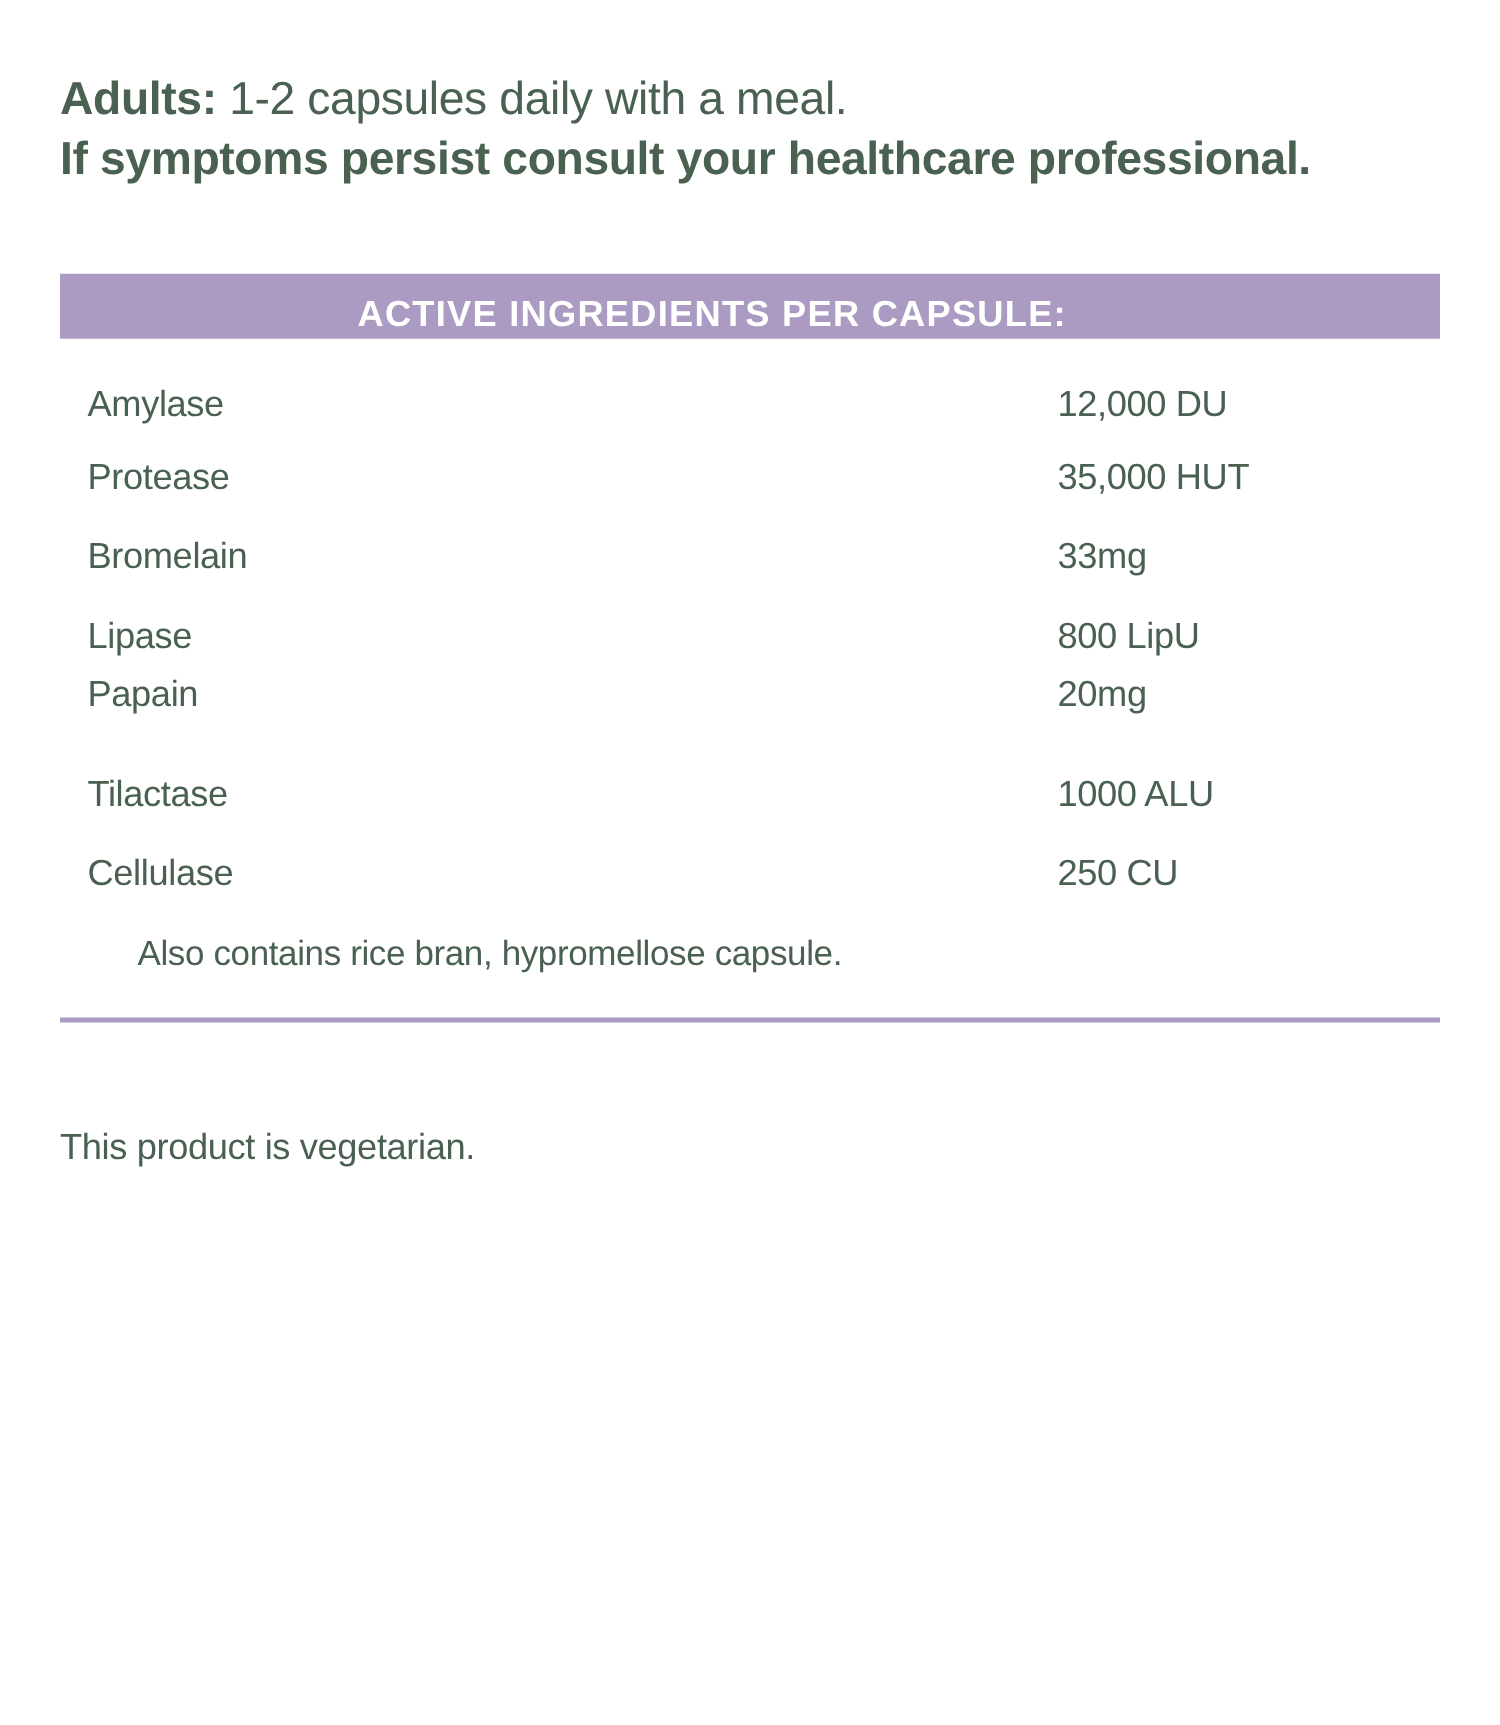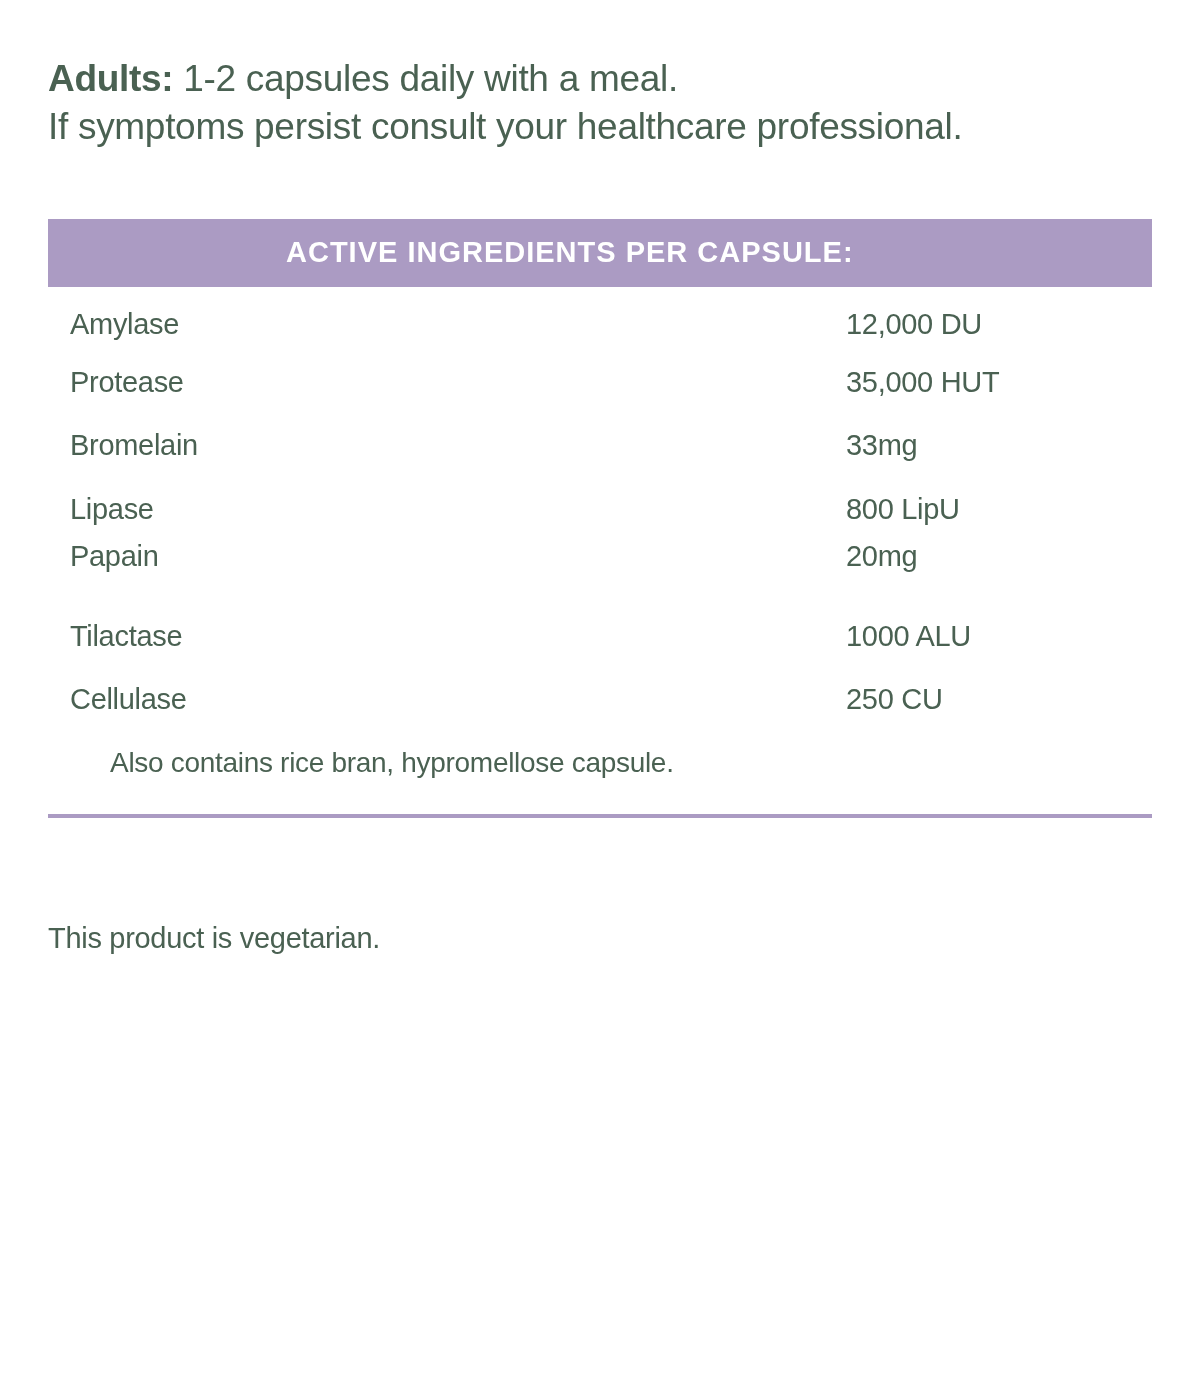--- a/index.html
+++ b/index.html
@@ -2,34 +2,34 @@
 <html><head>
 <meta charset="utf-8">
 <style>
   html, body { margin: 0; padding: 0; background: #ffffff; }
   body {
     width: 1200px; height: 1380px; position: relative; overflow: hidden;
     font-family: "Liberation Sans", sans-serif; color: #4a6152;
   }
   .dir { position: absolute; left: 48px; font-size: 37px; letter-spacing: -0.3px; }
   .dir1 { top: 58px; }
-  .dir2 { top: 106px; }
+  .dir2 { top: 106px; font-weight: bold; }
   .dir b { font-weight: bold; }
   .table-head {
-    position: absolute; left: 48px; top: 219px; width: 1104px; height: 68px;
+    position: absolute; left: 48px; top: 219px; width: 1104px; height: 52px;
     background: #ab9bc3; color: #ffffff; font-weight: bold; font-size: 29px;
     letter-spacing: 1px;
   }
   .table-head span { position: absolute; left: 238px; top: 17px; }
   .row { position: absolute; left: 70px; width: 1082px; height: 40px; font-size: 29px; letter-spacing: -0.3px; }
   .row .name { position: absolute; left: 0; top: 0; }
   .row .amt { position: absolute; left: 776px; top: 0; text-align: right; }
   .also { position: absolute; left: 70px; top: 747px; font-size: 28px; letter-spacing: -0.3px; margin-left: 40px; }
   .rule { position: absolute; left: 48px; top: 814px; width: 1104px; height: 4px; background: #ab9bc3; }
-  .veg { position: absolute; left: 48px; top: 902px; font-size: 29px; letter-spacing: -0.3px; margin-top: 20px; }
+  .veg { position: absolute; left: 48px; top: 902px; font-size: 29px; letter-spacing: -0.3px; }
 </style>
 </head>
 <body>
 
 <div class="dir dir1"><b>Adults:</b><span> 1-2 capsules daily with a meal.</span></div>
 <div class="dir dir2">If symptoms persist consult your healthcare professional.</div>
 
 <div class="table-head">
   <span>ACTIVE INGREDIENTS PER CAPSULE:</span>
 </div>

